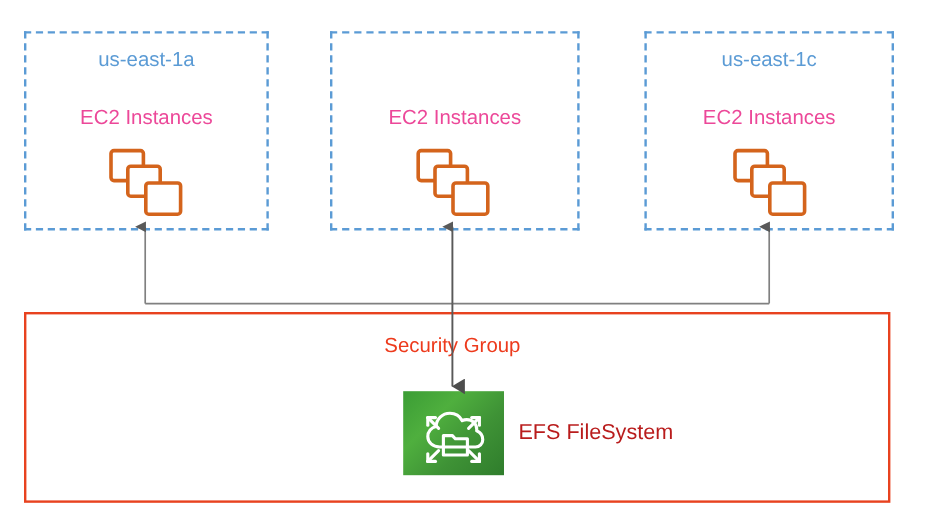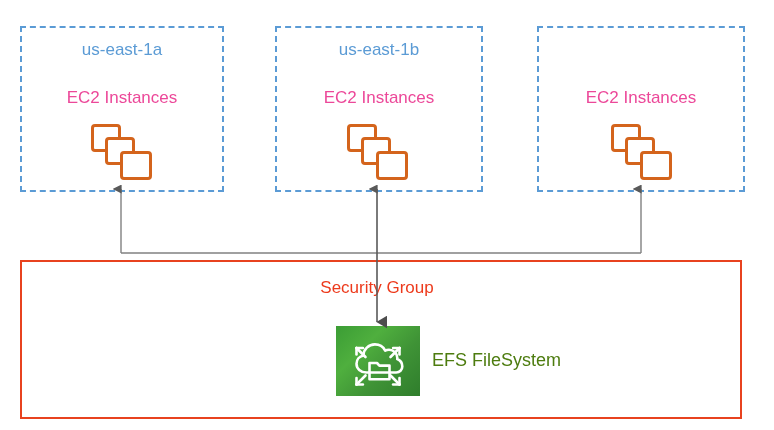--- a/index.html
+++ b/index.html
@@ -84,21 +84,21 @@
   
   .efs-icon {
     position: absolute;
     width: 84px;
     height: 70px;
     background: linear-gradient(135deg, #3B9D35 0%, #4FAF3E 32%, #3F9336 62%, #2F7D2C 100%);
   }
   .efs-icon svg { display: block; }
   .efs-label {
     position: absolute;
-    color: #4d7c0f;
+    color: #b91c1c;
     font-size: 18px;
     line-height: 22px;
     white-space: nowrap;
   }
 
   
   #connectors {
     position: absolute;
     left: 0;
     top: 0;
@@ -115,29 +115,29 @@
   <div class="az-box" style="left:20px; top:26px; width:204px; height:166px;"></div>
   <div class="az-title" style="left:20px; top:40px; width:204px;">us-east-1a</div>
   <div class="az-subtitle" style="left:20px; top:88px; width:204px;">EC2 Instances</div>
   <div class="ec2-icon" style="left:91px; top:124px;">
     <div class="ec2-sq a"></div>
     <div class="ec2-sq b"></div>
     <div class="ec2-sq c"></div>
   </div>
 
   <div class="az-box" style="left:275px; top:26px; width:208px; height:166px;"></div>
-  <div class="az-title" style="left:275px; top:40px; width:208px;">us-east-1b</div>
   <div class="az-subtitle" style="left:275px; top:88px; width:208px;">EC2 Instances</div>
   <div class="ec2-icon" style="left:347px; top:124px;">
     <div class="ec2-sq a"></div>
     <div class="ec2-sq b"></div>
     <div class="ec2-sq c"></div>
   </div>
 
   <div class="az-box" style="left:537px; top:26px; width:208px; height:166px;"></div>
+  <div class="az-title" style="left:537px; top:40px; width:208px;">us-east-1c</div>
   <div class="az-subtitle" style="left:537px; top:88px; width:208px;">EC2 Instances</div>
   <div class="ec2-icon" style="left:611px; top:124px;">
     <div class="ec2-sq a"></div>
     <div class="ec2-sq b"></div>
     <div class="ec2-sq c"></div>
   </div>
 
   <div class="sg-box" style="left:20px; top:260px; width:722px; height:159px;"></div>
   <div class="sg-label" style="left:277px; top:278px; width:200px;">Security Group</div>
 

